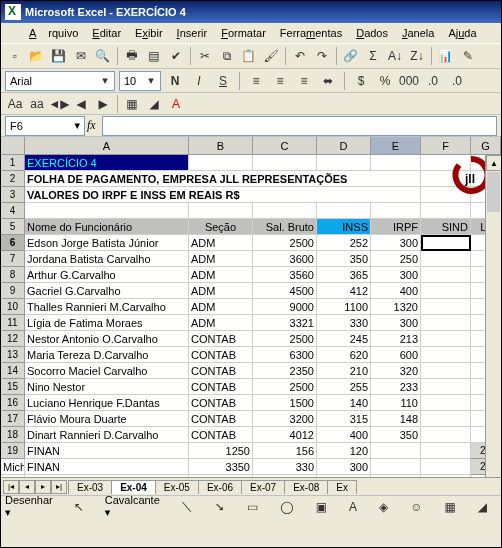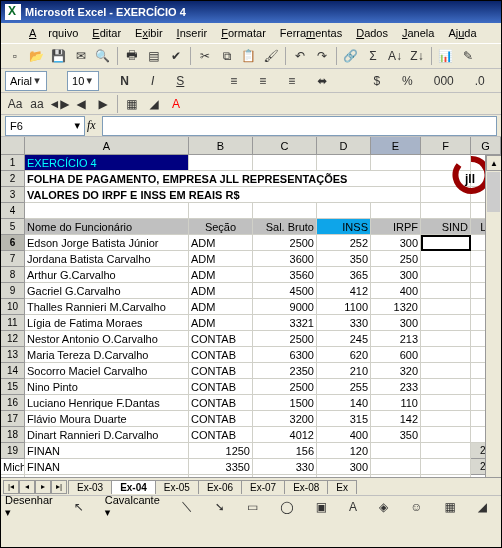--- a/index.html
+++ b/index.html
@@ -7,21 +7,21 @@
 .titlebar{height:22px;background:linear-gradient(#0a246a,#3f6dc4);color:#fff;display:flex;align-items:center;padding:0 4px}
 .titlebar .xlicon{width:16px;height:16px;background:#fff;display:inline-block;margin-right:4px;position:relative}
 .titlebar .xlicon::before{content:"X";color:#0b6b2a;font-weight:bold;font-size:12px;position:absolute;top:0;left:3px}
 .title{font-weight:bold;flex:1}
 .menubar{height:20px;display:flex;align-items:center;padding:2px 6px;gap:2px;background:#ece9d8}
 .menubar span{padding:2px 6px}
 .menubar u{text-decoration:underline}
 .toolbar{height:26px;background:#ece9d8;border-top:1px solid #fff;border-bottom:1px solid #c0c0c0;display:flex;align-items:center;padding:0 4px;gap:2px}
 .tbtn{width:20px;height:20px;border:1px solid transparent;display:flex;align-items:center;justify-content:center;font-size:12px;color:#333}
 .sep{width:1px;height:18px;background:#aaa;margin:0 2px}
-.fmtbar{height:24px;display:flex;align-items:center;padding:0 4px;gap:20px;background:#ece9d8;border-bottom:1px solid #c0c0c0}
+.fmtbar{height:24px;display:flex;align-items:center;padding:0 4px;gap:4px;background:#ece9d8;border-bottom:1px solid #c0c0c0}
 .combo{height:20px;border:1px solid #7f9db9;background:#fff;display:flex;align-items:center;padding:0 4px;font-size:11px}
 .combo .dd{width:10px;text-align:center;color:#333}
 .fmtbar2{height:22px;display:flex;align-items:center;padding:0 4px;gap:2px;background:#ece9d8;border-bottom:1px solid #c0c0c0}
 .namebox{width:80px;height:20px;border:1px solid #7f9db9;background:#fff;display:flex;align-items:center;padding:0 4px}
 .fx{font-style:italic;font-family:"Times New Roman";font-size:12px}
 .fbar{flex:1;height:20px;border:1px solid #7f9db9;background:#fff;margin-left:4px}
 .sheet{flex:1;position:relative;background:#fff;overflow:hidden}
 .grid{display:grid;grid-template-columns:24px 164px 64px 64px 54px 50px 50px 30px;font-size:11px}
 .hdr{background:#d8d8d0;border-right:1px solid #999;border-bottom:1px solid #999;height:18px;display:flex;align-items:center;justify-content:center;font-weight:normal}
 .rh{background:#d8d8d0;border-right:1px solid #999;border-bottom:1px solid #999;display:flex;align-items:center;justify-content:center;font-size:10px}
@@ -246,41 +246,41 @@
       <div class="cell "></div>
       <div class="rh ">14</div>
       <div class="cell ">Socorro Maciel Carvalho</div>
       <div class="cell ">CONTAB</div>
       <div class="cell r ">2350</div>
       <div class="cell r ">210</div>
       <div class="cell r ">320</div>
       <div class="cell "></div>
       <div class="cell "></div>
       <div class="rh ">15</div>
-      <div class="cell ">Nino Pinto</div>
+      <div class="cell ">Nino Nestor</div>
       <div class="cell ">CONTAB</div>
       <div class="cell r ">2500</div>
       <div class="cell r ">255</div>
       <div class="cell r ">233</div>
       <div class="cell "></div>
       <div class="cell "></div>
       <div class="rh ">16</div>
       <div class="cell ">Luciano Henrique F.Dantas</div>
       <div class="cell ">CONTAB</div>
       <div class="cell r ">1500</div>
       <div class="cell r ">140</div>
       <div class="cell r ">110</div>
       <div class="cell "></div>
       <div class="cell "></div>
       <div class="rh ">17</div>
       <div class="cell ">Flávio Moura Duarte</div>
       <div class="cell ">CONTAB</div>
       <div class="cell r ">3200</div>
       <div class="cell r ">315</div>
-      <div class="cell r ">142</div>
+      <div class="cell r ">148</div>
       <div class="cell "></div>
       <div class="cell "></div>
       <div class="rh ">18</div>
       <div class="cell ">Dinart Rannieri D.Carvalho</div>
       <div class="cell ">CONTAB</div>
       <div class="cell r ">4012</div>
       <div class="cell r ">400</div>
       <div class="cell r ">350</div>
       <div class="cell "></div>
       <div class="cell "></div>

